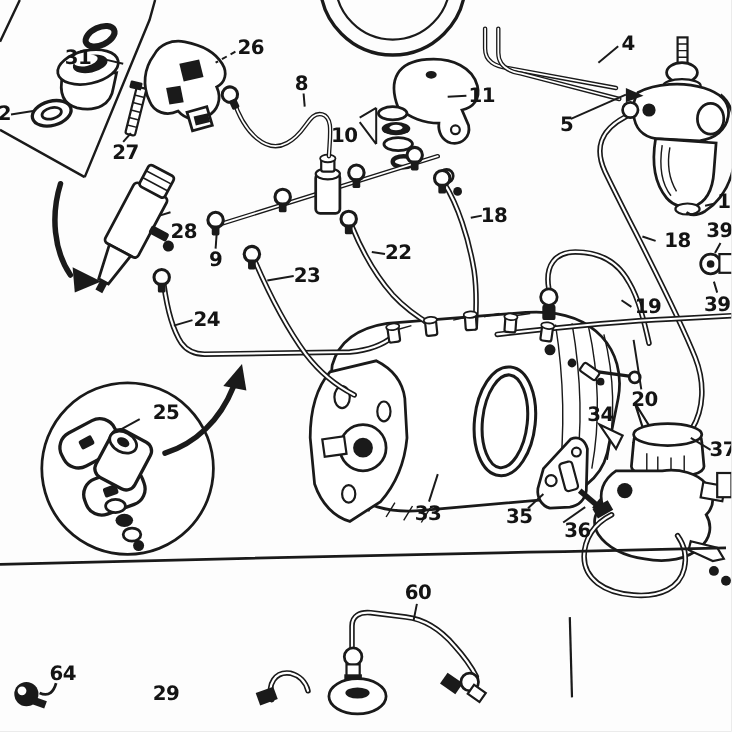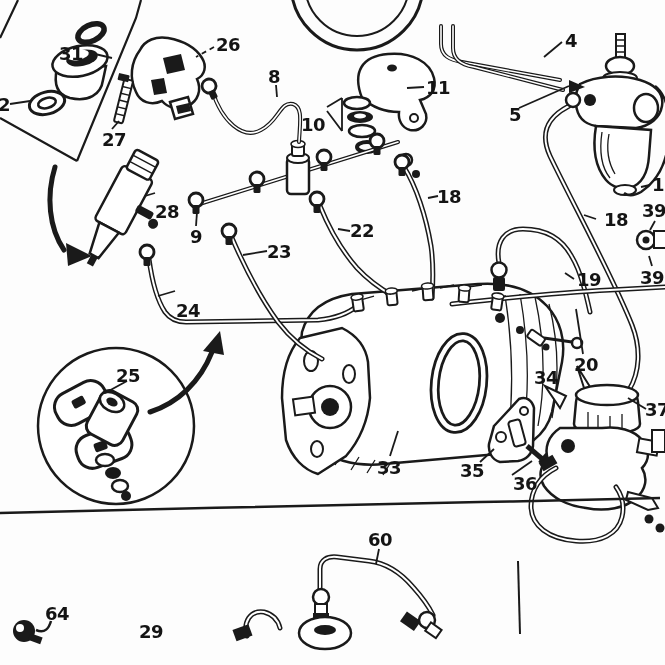--- a/index.html
+++ b/index.html
@@ -331,29 +331,29 @@
       <span class="callout" style="left: 274px; top: 76px;">8</span>
       <span class="callout" style="left: 313px; top: 124px;">10</span>
       <span class="callout" style="left: 438px; top: 87px;">11</span>
       <span class="callout" style="left: 571px; top: 40px;">4</span>
       <span class="callout" style="left: 515px; top: 114px;">5</span>
       <span class="callout" style="left: 167px; top: 192px; margin-top: 19px;">28</span>
       <span class="callout" style="left: 196px; top: 236px;">9</span>
       <span class="callout" style="left: 449px; top: 196px;">18</span>
       <span class="callout" style="left: 362px; top: 230px;">22</span>
       <span class="callout" style="left: 279px; top: 251px;">23</span>
-      <span class="callout" style="left: 188px; top: 291px; margin-top: 19px;">24</span>
+      <span class="callout" style="left: 188px; top: 291px;">24</span>
       <span class="callout" style="left: 616px; top: 219px;">18</span>
       <span class="callout" style="left: 658px; top: 184px;">1</span>
       <span class="callout" style="left: 654px; top: 210px;">39</span>
       <span class="callout" style="left: 652px; top: 277px;">39</span>
       <span class="callout" style="left: 589px; top: 279px;">19</span>
       <span class="callout" style="left: 586px; top: 364px;">20</span>
       <span class="callout" style="left: 546px; top: 377px;">34</span>
-      <span class="callout" style="left: 128px; top: 375px;">25</span>
+      <span class="callout" style="left: 151px; top: 375px;">25</span>
       <span class="callout" style="left: 389px; top: 467px;">33</span>
       <span class="callout" style="left: 472px; top: 470px;">35</span>
       <span class="callout" style="left: 525px; top: 483px; text-align: center;">36</span>
       <span class="callout" style="left: 657px; top: 409px;">37</span>
       <span class="callout" style="left: 380px; top: 539px;">60</span>
       <span class="callout" style="left: 57px; top: 613px;">64</span>
       <span class="callout" style="left: 151px; top: 631px;">29</span>
     </div>
 </div>
 

